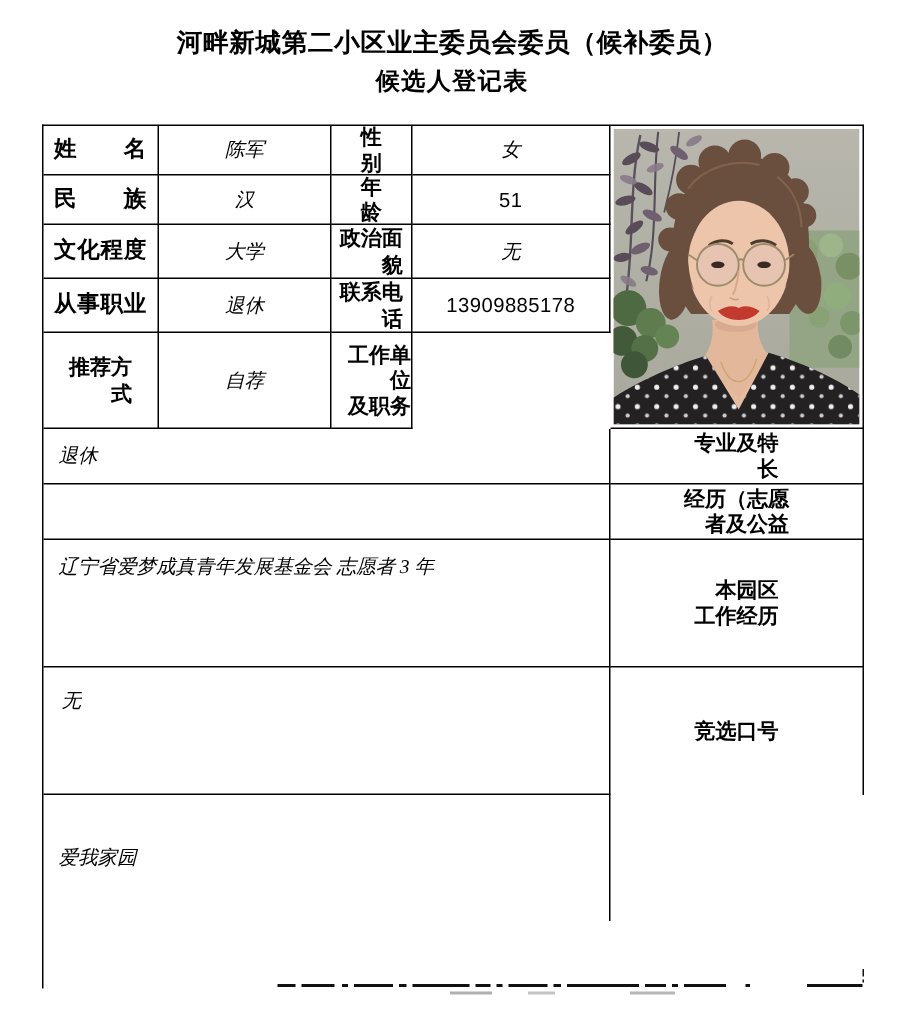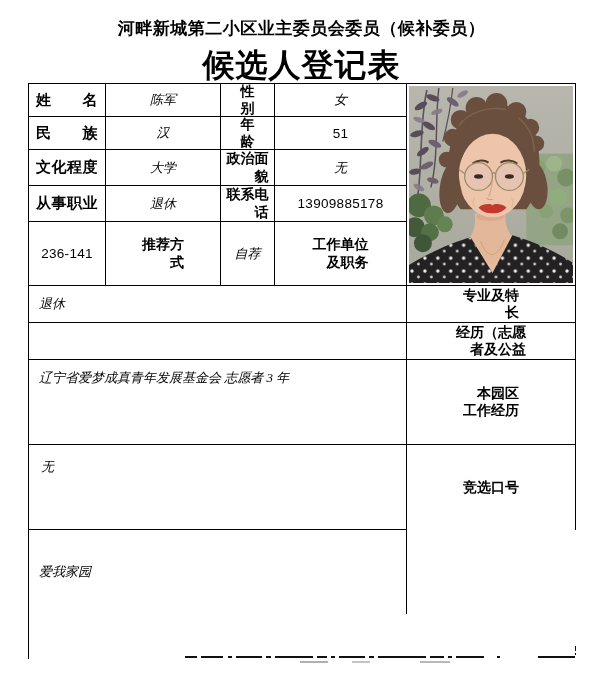--- a/index.html
+++ b/index.html
@@ -7,21 +7,21 @@
     width:603px;height:675px;position:relative;background:#ffffff;
     font-family:"Liberation Sans","DejaVu Sans",sans-serif;color:#000;
     overflow:hidden;
   }
   .org-title{
     position:absolute;top:17px;left:0;width:603px;text-align:center;
     font-size:17px;font-weight:bold;letter-spacing:0.5px;
   }
   .form-title{
     position:absolute;top:44px;left:0;width:603px;text-align:center;
-    font-size:32px;font-weight:bold;letter-spacing:1px;
+    font-size:16px;font-weight:bold;letter-spacing:1px;
   }
   .form-table{
     position:absolute;left:28px;top:83px;width:547px;height:575px;
     display:grid;box-sizing:content-box;
     grid-template-columns:77px 115px 54px 132px 169px;
     grid-template-rows:33px 33px 36px 36px 64px 37px 37px 85px 85px 84px 45px;
     border-top:1px solid #000;border-left:1px solid #000;
   }
   .cell{
     border-right:1px solid #000;border-bottom:1px solid #000;
@@ -228,23 +228,20 @@
       <span class="kai">退休</span>
     </div>
   <div class="cell lbl">
       <span>联系电
 话</span>
     </div>
   <div class="cell val-c">
       <span class="num">13909885178</span>
     </div>
 
-  <div class="cell val-c">
-      <span class="num">236-141</span>
-    </div>
   <div class="cell lbl">
       <span>推荐方
 式</span>
     </div>
   <div class="cell val-c">
       <span class="kai">自荐</span>
     </div>
 
   <div class="cell lbl">
       <span>工作单位

